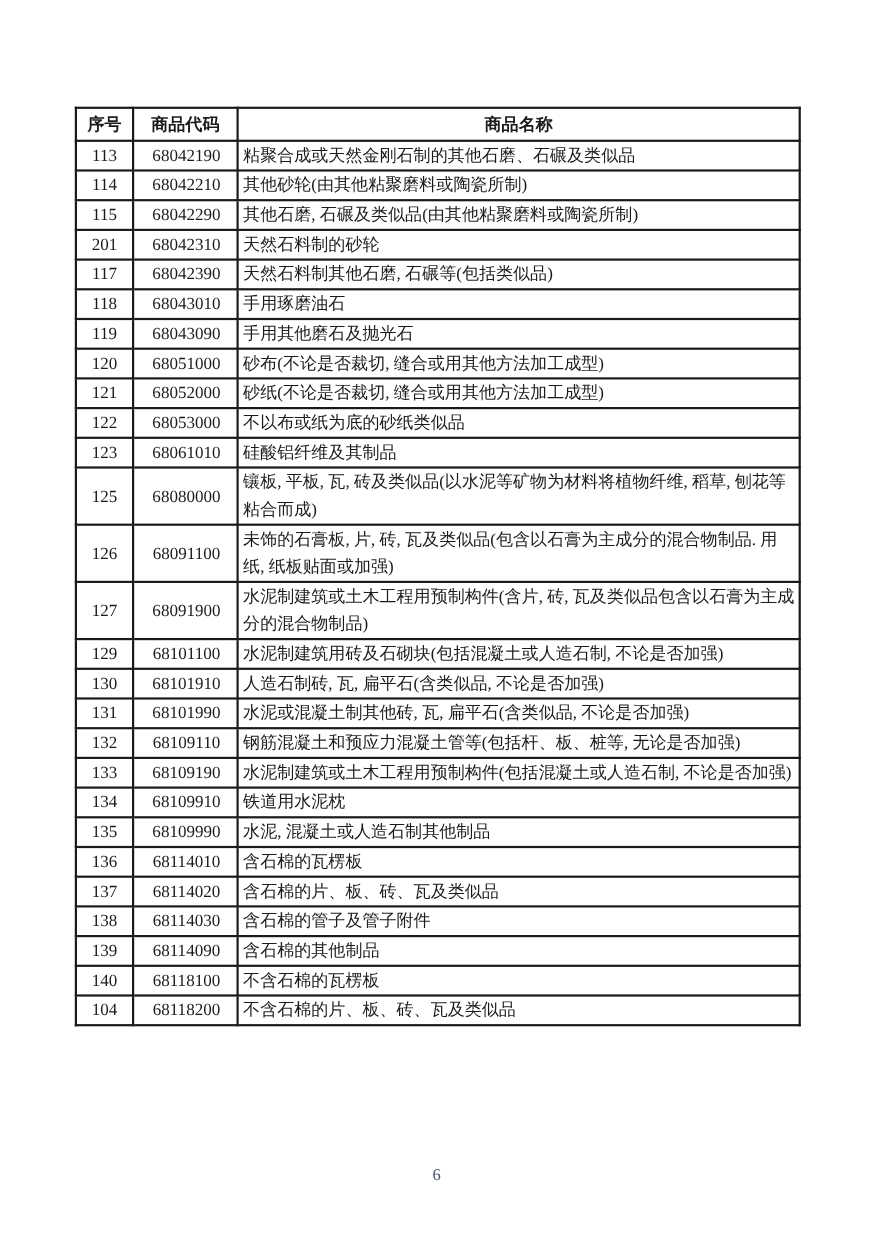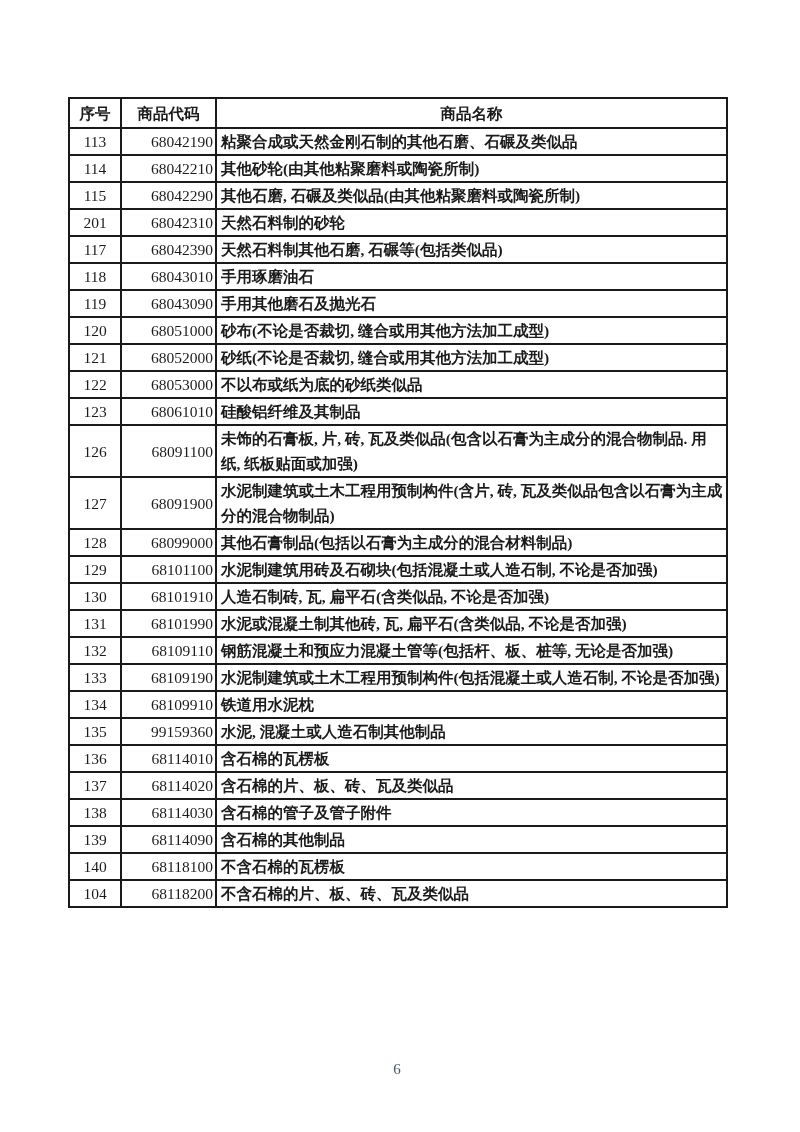--- a/index.html
+++ b/index.html
@@ -41,28 +41,27 @@
   }
   td.col-no {
     text-align: center;
     font-size: 15px;
     height: 25px;
     padding: 0;
     margin-left: 44px;
   }
   td.col-code {
     font-size: 15px;
-    text-align: right;
+    text-align: center;
     padding: 0 2px 0 4px;
   }
   td.col-name {
     text-align: left;
     padding: 0 3px 0 4px;
     word-break: break-all;
-    font-weight: bold;
   }
   .page-number {
     position: absolute;
     left: 68px;
     top: 1061px;
     width: 658px;
     text-align: center;
     font-size: 15px;
     color: #49536c;
   }
@@ -135,35 +134,35 @@
     <td class="col-no">122</td>
     <td class="col-code">68053000</td>
     <td class="col-name">不以布或纸为底的砂纸类似品</td>
   </tr>
         <tr>
     <td class="col-no">123</td>
     <td class="col-code">68061010</td>
     <td class="col-name">硅酸铝纤维及其制品</td>
   </tr>
         <tr>
+    <td class="col-no">125</td>
+    <td class="col-code">68080000</td>
+    <td class="col-name">镶板, 平板, 瓦, 砖及类似品(以水泥等矿物为材料将植物纤维, 稻草, 刨花等粘合而成)</td>
+  </tr>
+        <tr>
     <td class="col-no">126</td>
     <td class="col-code">68091100</td>
     <td class="col-name">未饰的石膏板, 片, 砖, 瓦及类似品(包含以石膏为主成分的混合物制品. 用纸, 纸板贴面或加强)</td>
   </tr>
         <tr>
     <td class="col-no">127</td>
     <td class="col-code">68091900</td>
     <td class="col-name">水泥制建筑或土木工程用预制构件(含片, 砖, 瓦及类似品包含以石膏为主成分的混合物制品)</td>
   </tr>
         <tr>
-    <td class="col-no">128</td>
-    <td class="col-code">68099000</td>
-    <td class="col-name">其他石膏制品(包括以石膏为主成分的混合材料制品)</td>
-  </tr>
-        <tr>
     <td class="col-no">129</td>
     <td class="col-code">68101100</td>
     <td class="col-name">水泥制建筑用砖及石砌块(包括混凝土或人造石制, 不论是否加强)</td>
   </tr>
         <tr>
     <td class="col-no">130</td>
     <td class="col-code">68101910</td>
     <td class="col-name">人造石制砖, 瓦, 扁平石(含类似品, 不论是否加强)</td>
   </tr>
         <tr>
@@ -181,21 +180,21 @@
     <td class="col-code">68109190</td>
     <td class="col-name">水泥制建筑或土木工程用预制构件(包括混凝土或人造石制, 不论是否加强)</td>
   </tr>
         <tr>
     <td class="col-no">134</td>
     <td class="col-code">68109910</td>
     <td class="col-name">铁道用水泥枕</td>
   </tr>
         <tr>
     <td class="col-no">135</td>
-    <td class="col-code">99159360</td>
+    <td class="col-code">68109990</td>
     <td class="col-name">水泥, 混凝土或人造石制其他制品</td>
   </tr>
         <tr>
     <td class="col-no">136</td>
     <td class="col-code">68114010</td>
     <td class="col-name">含石棉的瓦楞板</td>
   </tr>
         <tr>
     <td class="col-no">137</td>
     <td class="col-code">68114020</td>

